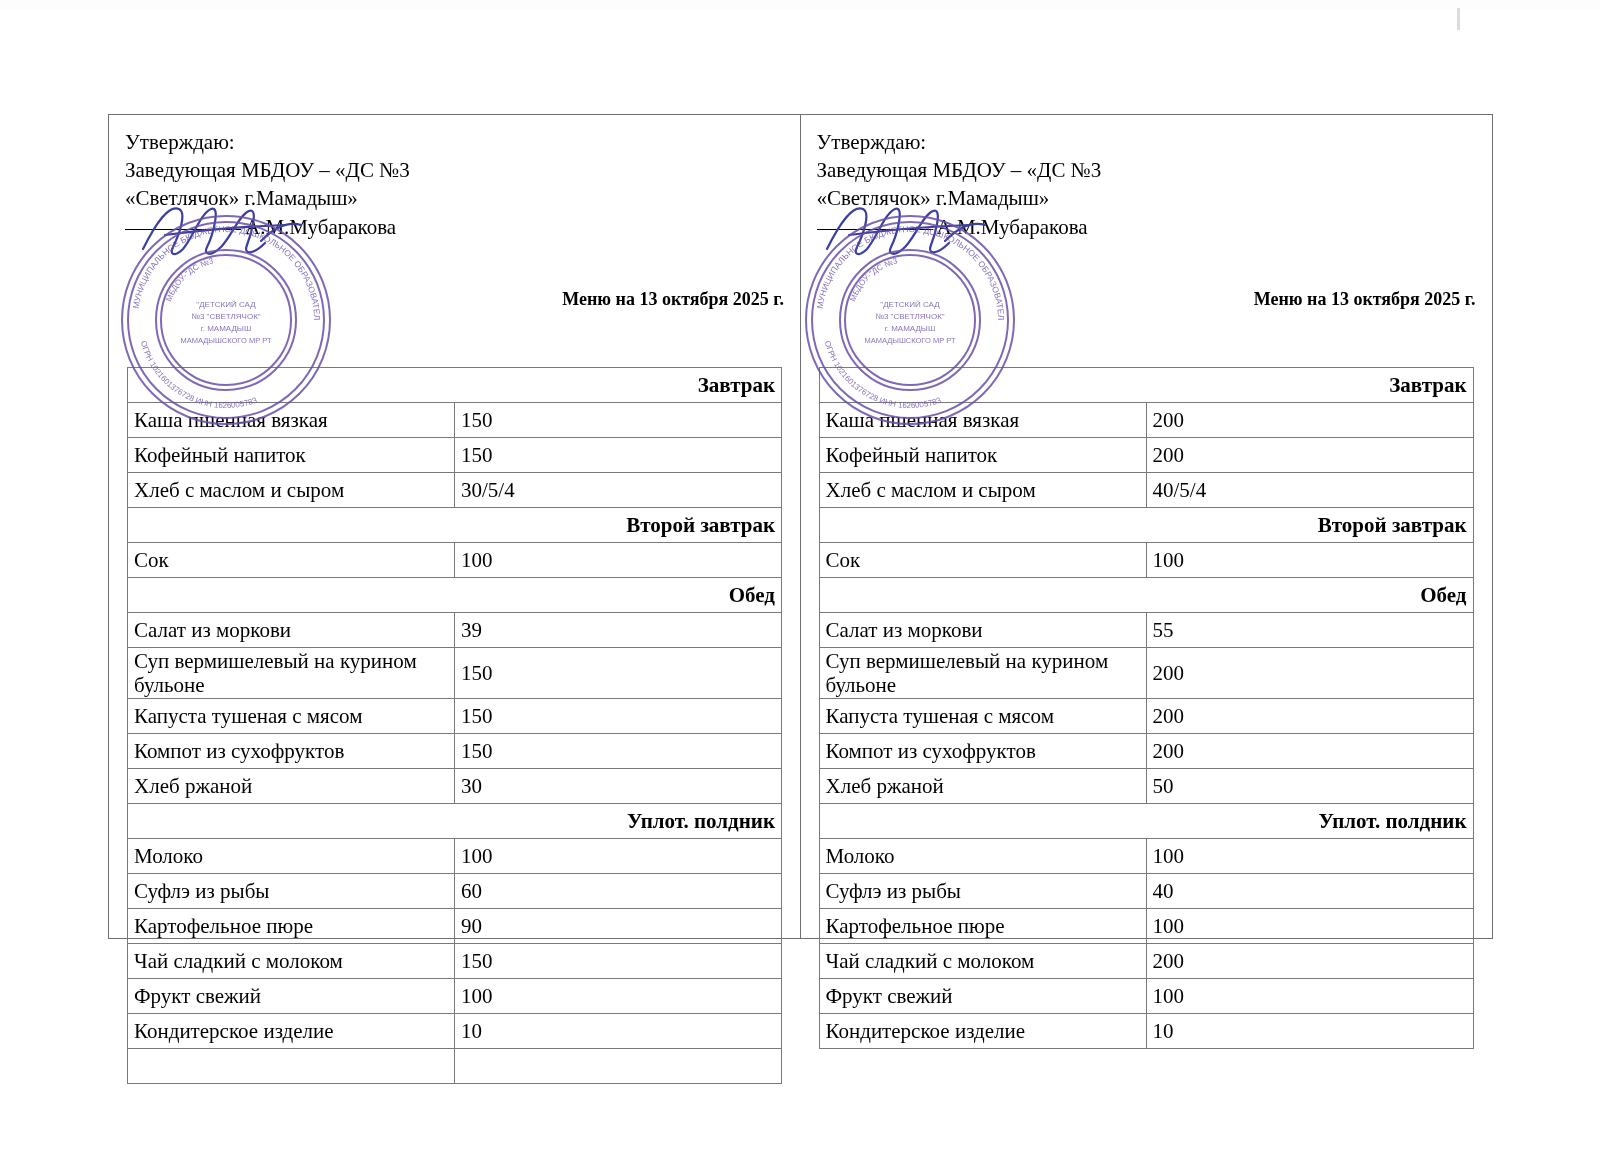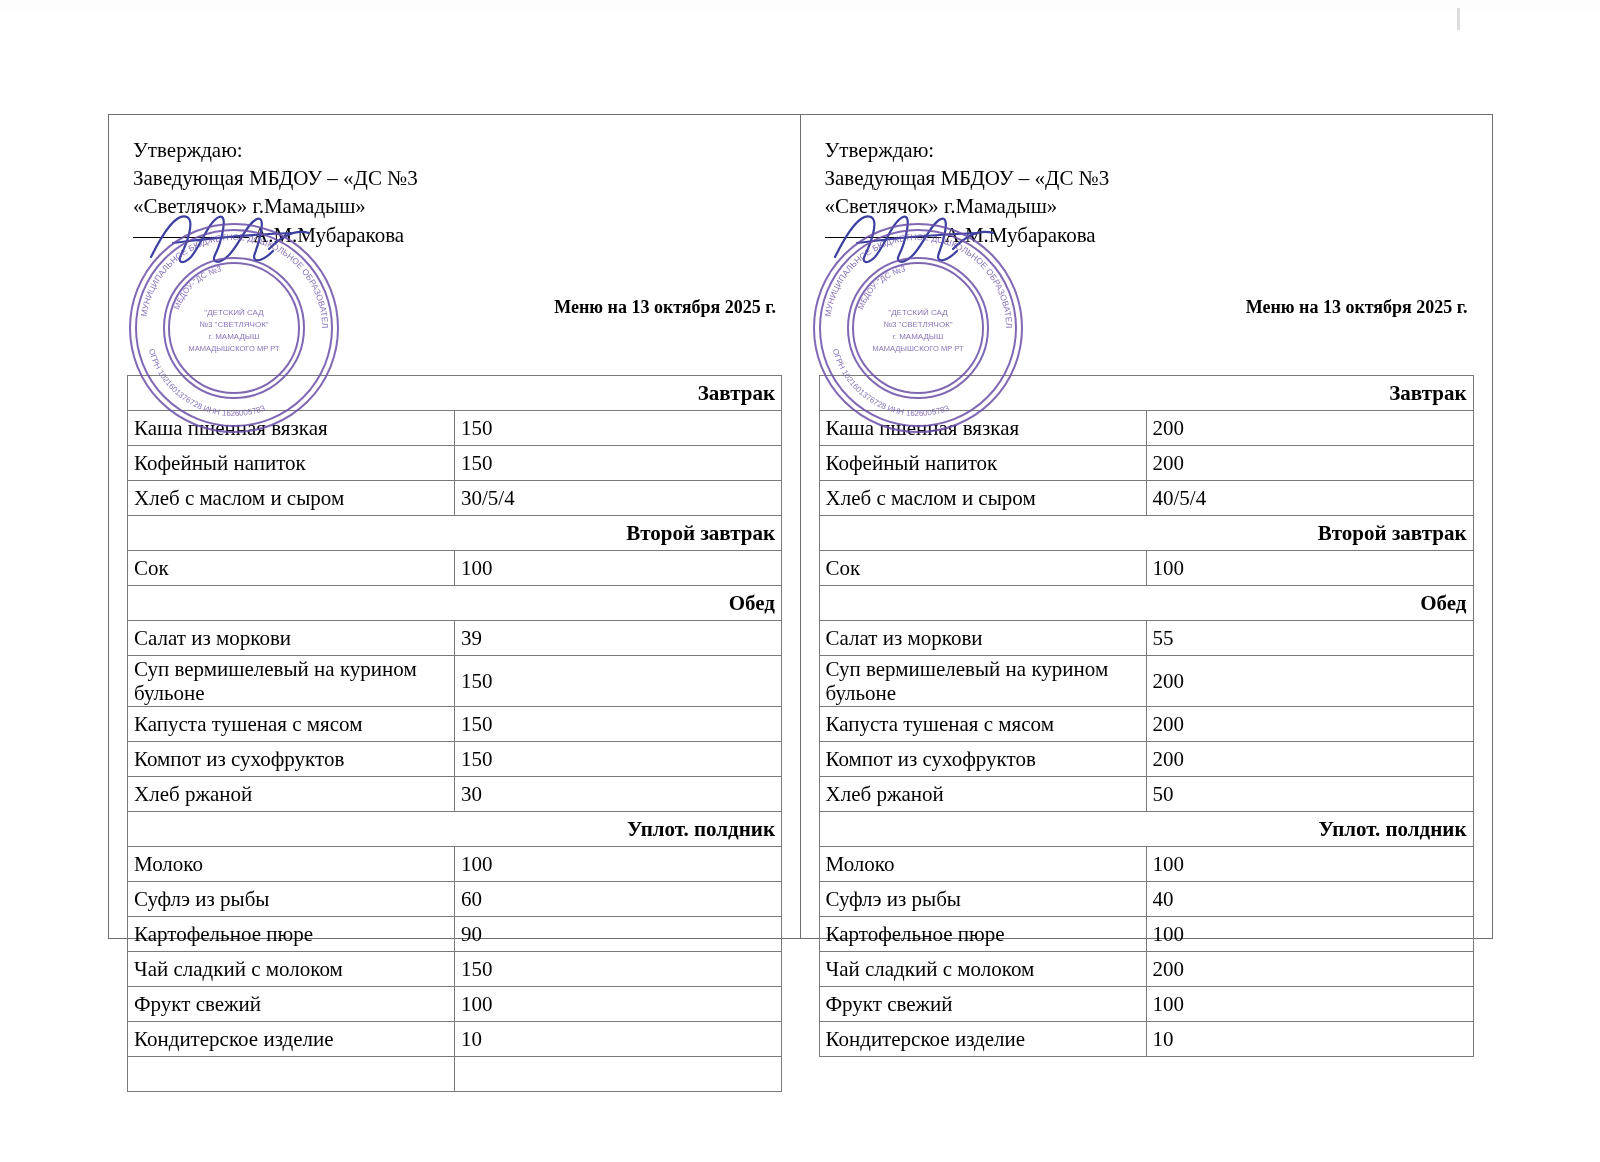--- a/index.html
+++ b/index.html
@@ -42,21 +42,21 @@
     height: 825px;
     display: flex;
     gap: 0;
   }
   .half {
     position: relative;
     border: 1.5px solid #6f6f6f;
     box-sizing: border-box;
     width: 693px;
     height: 825px;
-    padding: 8px;
+    padding: 0;
     background: #fff;
   }
   .half.right {
     margin-left: -1.5px;
   }
   .header-block {
     padding: 14px 16px 0 16px;
     position: relative;
     height: 248px;
     box-sizing: border-box;

